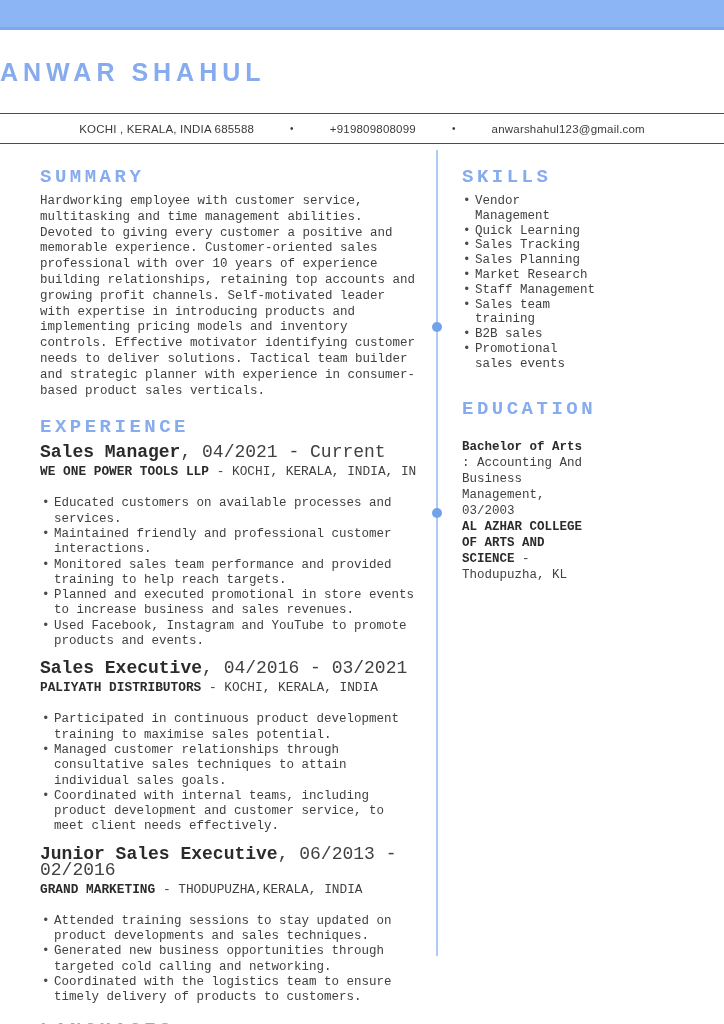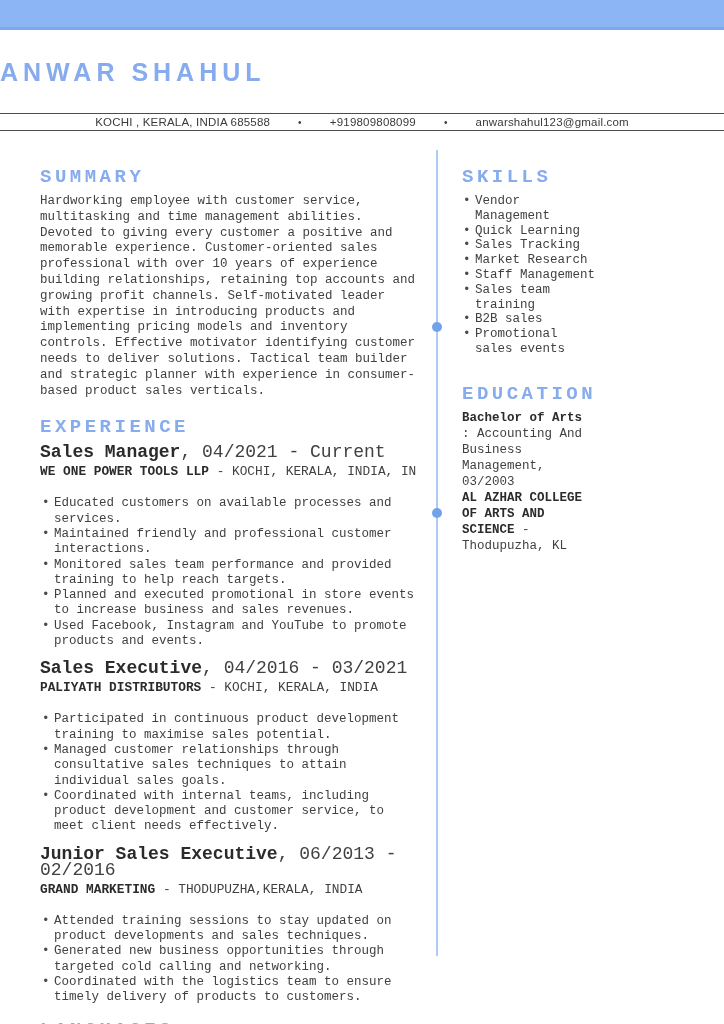--- a/index.html
+++ b/index.html
@@ -5,35 +5,35 @@
   :root{
     --accent:#86abee; --topbar:#8cb5f5; --topbar-edge:#7fa9ef;
     --divider:#aecbf4; --dot:#70a3ea; --bar-on:#89b1f0; --bar-off:#d8d8d8;
     --text:#414141; --text-bold:#2b2b2b; --rule:#4c4c4c;
   }
   *{margin:0;padding:0;box-sizing:border-box;}
   body{background:#e8e8e8;font-family:"Liberation Sans",sans-serif;}
   .page{position:relative;width:724px;height:1024px;margin:0 auto;background:#ffffff;overflow:hidden;color:var(--text);}
   .topbar{position:absolute;top:0;left:0;width:724px;height:30px;background:var(--topbar);border-bottom:3px solid var(--topbar-edge);}
   .name{position:absolute;top:58px;left:0;width:724px;font-size:25px;font-weight:bold;letter-spacing:5px;color:var(--accent);}
-  .contactbar{position:absolute;top:113px;left:0;width:724px;height:18px;border-top:1px solid var(--rule);border-bottom:1px solid var(--rule);display:flex;align-items:center;justify-content:center;gap:28px;font-size:11.5px;color:#3a3a3a;letter-spacing:.2px;}
+  .contactbar{position:absolute;top:113px;left:0;width:724px;height:31px;border-top:1px solid var(--rule);border-bottom:1px solid var(--rule);display:flex;align-items:center;justify-content:center;gap:36px;font-size:11.5px;color:#3a3a3a;letter-spacing:.2px;}
   .contact-sep{font-size:10px;color:#3a3a3a;}
   .main{position:absolute;top:150px;left:0;width:596px;display:flex;padding:0 18px 0 40px;font-family:Liberation Mono, monospace;}
   .col-left{width:380px;flex:0 0 380px;}
   .col-right{flex:1;margin-left:42px;}
   .vline{position:absolute;top:0px;left:436px;width:2px;height:806px;background:var(--divider);}
   .vdot{position:absolute;left:432px;width:10px;height:10px;border-radius:50%;background:var(--dot);}
   .vdot.skills{top:172px;}
   .vdot.education{top:358px;}
   .sec-title{font-size:19px;font-weight:bold;letter-spacing:3.5px;color:var(--accent);line-height:22px;}
   .t-summary{margin:16px 0 6px;}
   .t-experience{margin:17px 0 6px;}
   .t-languages{margin:14px 0 18px;}
   .t-skills{margin:16px 0 6px;}
-  .t-education{margin:26px 0 5px;}
+  .t-education{margin:26px 0 19px;}
   .summary-text{font-size:12.5px;line-height:15.8px;color:var(--text);}
   .b{font-weight:bold;color:var(--text-bold);}
   .job{margin-top:6px;}
   .job + .job{margin-top:11px;}
   .job-title-line{font-size:18px;line-height:16px;color:var(--text);}
   .job-company-line{font-size:12.8px;line-height:16px;margin-top:4px;color:var(--text);}
   ul.blist{list-style:none;margin-top:16px;}
   ul.blist li{position:relative;padding-left:14px;font-size:12.5px;line-height:15.3px;color:var(--text);}
   ul.blist li::before{content:"•";position:absolute;left:2px;color:#4a4a4a;}
   ul.skills-list{list-style:none;margin-top:0;}
@@ -169,20 +169,21 @@
 
       </div>
     </div>
 
     <div class="col-right">
       <div class="sec-title t-skills">SKILLS</div>
       <ul class="skills-list">
         <li>Vendor Management</li>
         <li>Quick Learning</li>
         <li>Sales Tracking</li>
+        <li>Sales Planning</li>
         <li>Market Research</li>
         <li>Staff Management</li>
         <li>Sales team training</li>
         <li>B2B sales</li>
         <li>Promotional sales events</li>
       </ul>
 
       <div class="sec-title t-education">EDUCATION</div>
       <div class="edu-block">
         <span class="b">Bachelor of Arts</span><span> : Accounting And Business Management, 03/2003</span><br>

